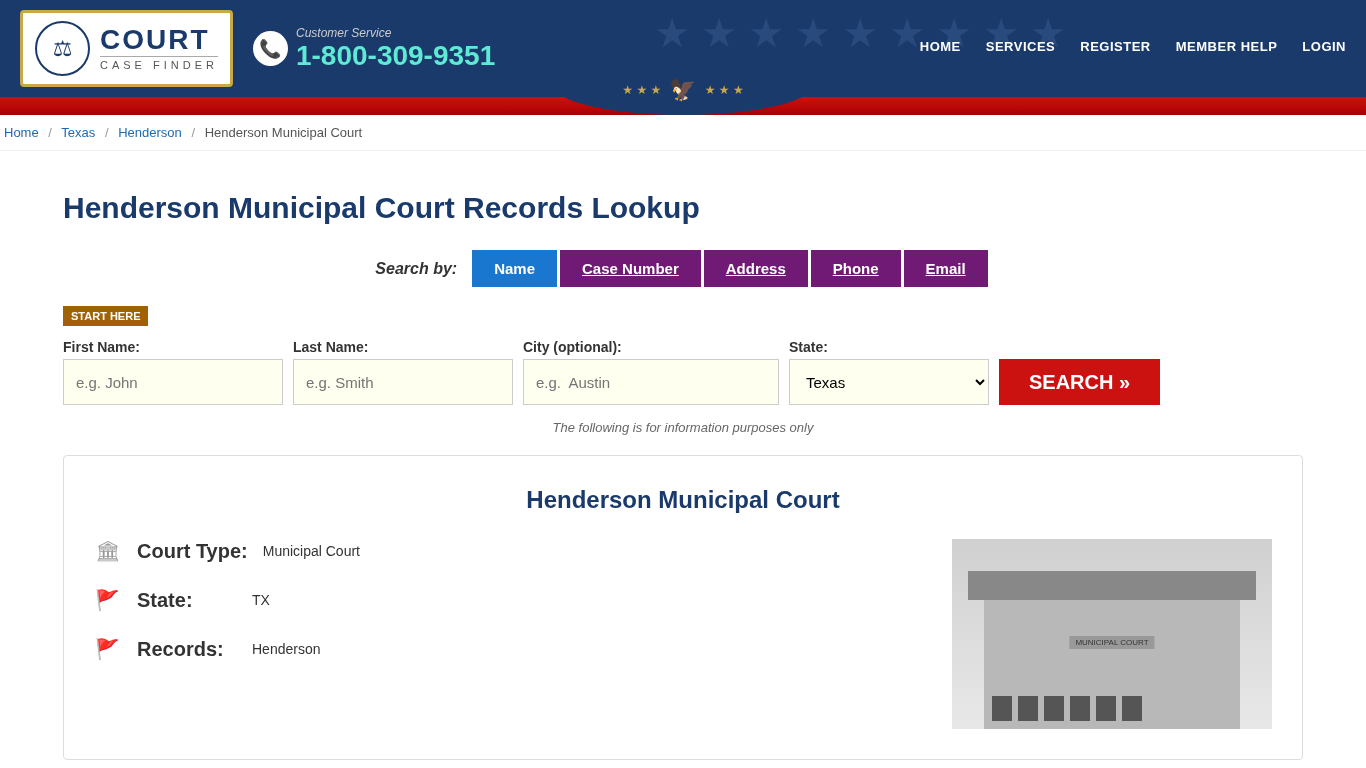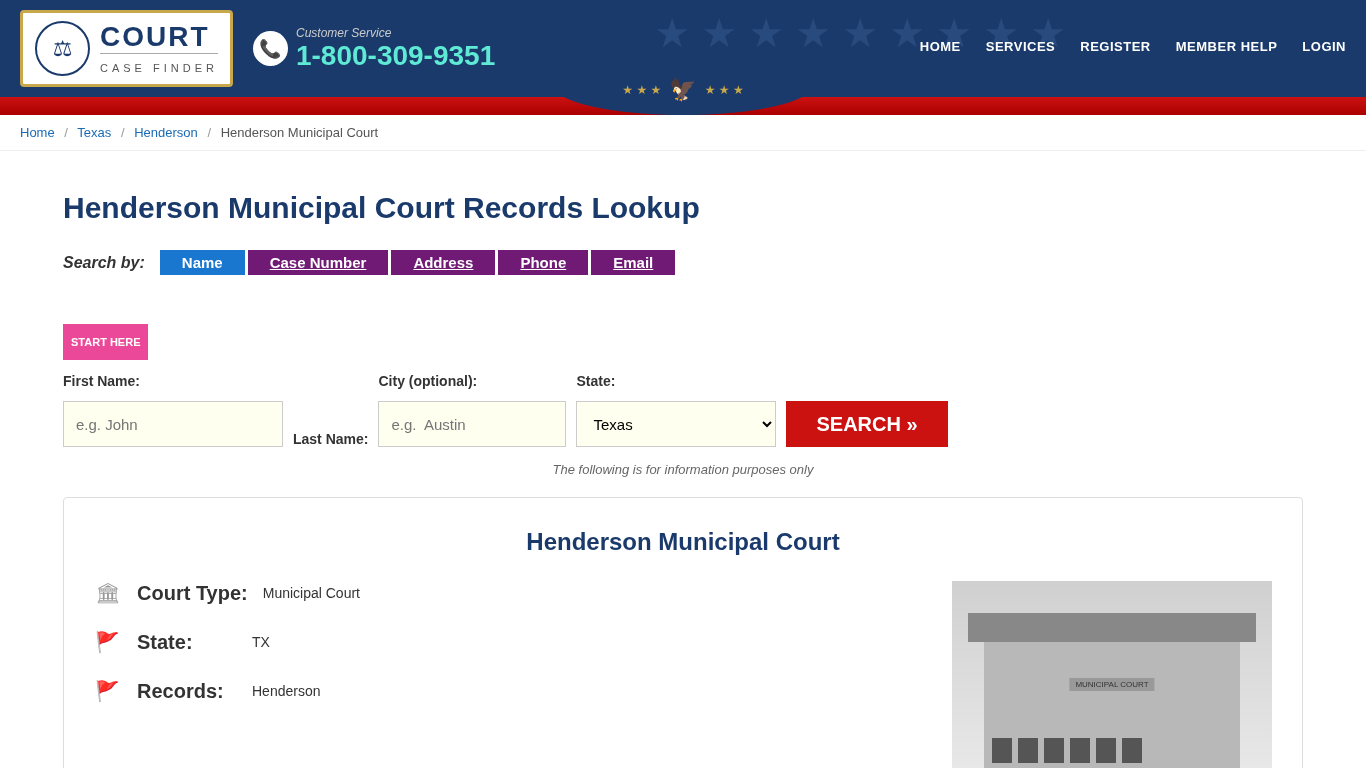--- a/index.html
+++ b/index.html
@@ -51,21 +51,21 @@
       font-weight: 900;
       color: #1a3a6b;
       letter-spacing: 2px;
       line-height: 1;
     }
     .logo-case-finder {
       font-size: 11px;
       letter-spacing: 4px;
       color: #555;
       border-top: 1px solid #aaa;
-      padding-top: 8px;
+      padding-top: 2px;
       margin-top: 2px;
     }
     .phone-box {
       display: flex;
       align-items: center;
       gap: 8px;
       z-index: 1;
     }
     .phone-icon {
       width: 35px;
@@ -143,21 +143,21 @@
     }
     .stars-row {
       display: flex;
       gap: 6px;
       color: #c8a84b;
       font-size: 12px;
     }
 
     
     .breadcrumb {
-      padding: 10px 20px;
+      padding: 10px 4px;
       font-size: 13px;
       color: #555;
       border-bottom: 1px solid #eee;
     }
     .breadcrumb a { color: #1a6bb5; text-decoration: none; }
     .breadcrumb .sep { margin: 0 6px; color: #999; }
 
     
     .main { max-width: 1280px; margin: 0 auto; padding: 20px; }
 
@@ -167,82 +167,81 @@
       font-weight: bold;
       color: #1a3a6b;
       margin: 20px 0 25px;
     }
 
     
     .search-section { text-align: center; }
     .search-by-row {
       display: flex;
       align-items: center;
-      justify-content: flex-start;
+      justify-content: center;
       gap: 0;
-      margin-bottom: 9px;
+      margin-bottom: 19px;
     }
     .search-by-label {
       font-size: 16px;
       font-weight: bold;
       font-style: italic;
       margin-right: 15px;
       color: #333;
     }
     .search-tab {
-      padding: 4px 22px;
+      padding: 10px 22px;
       font-size: 15px;
       font-weight: bold;
       color: white;
       border: none;
       cursor: pointer;
       margin-right: 3px;
     }
     .search-tab.active { background: #1a77d0; }
     .search-tab.inactive { background: #701a75; text-decoration: underline; }
 
     .start-here-badge {
       display: inline-block;
-      background: #ec4899;
+      background: #a16207;
       color: white;
       font-size: 11px;
       font-weight: bold;
-      padding: 12px 8px;
+      padding: 4px 8px;
       margin-bottom: 8px;
       text-align: left;
-      margin-top: 40px;
     }
     .form-row {
       display: flex;
       align-items: flex-end;
       gap: 10px;
       justify-content: flex-start;
       margin-top: 5px;
     }
     .form-group {
       display: flex;
       flex-direction: column;
-      gap: 12px;
+      gap: 4px;
     }
     .form-group label {
       font-weight: bold;
       font-size: 14px;
       color: #333;
     }
     .form-group input, .form-group select {
       padding: 10px 12px;
       font-size: 15px;
       border: 1px solid #ccc;
       background: #fffff0;
       outline: none;
       height: 46px;
     }
     .form-group.first-name input { width: 220px; }
     .form-group.last-name input { width: 220px; }
-    .form-group.city input { width: 188px; }
+    .form-group.city input { width: 256px; }
     .form-group.state select { width: 200px; }
 
     .search-button {
       background: #cc1111;
       color: white;
       font-size: 20px;
       font-weight: bold;
       padding: 10px 30px;
       border: none;
       cursor: pointer;
@@ -424,20 +423,21 @@
 
     <div style="text-align:left; max-width: 950px;">
       <div class="start-here-badge">START HERE</div>
       <div class="form-row">
         <div class="form-group first-name">
           <label>First Name:</label>
           <input type="text" placeholder="e.g. John" style="">
         </div>
         <div class="form-group last-name">
           <label>Last Name:</label>
+          <input type="text" placeholder="e.g. Smith" style="">
         </div>
         <div class="form-group city">
           <label>City (optional):</label>
           <input type="text" placeholder="e.g.  Austin" style="">
         </div>
         <div class="form-group state">
           <label>State:</label>
           <select>
             <option>Texas</option>
             <option>Alabama</option>

